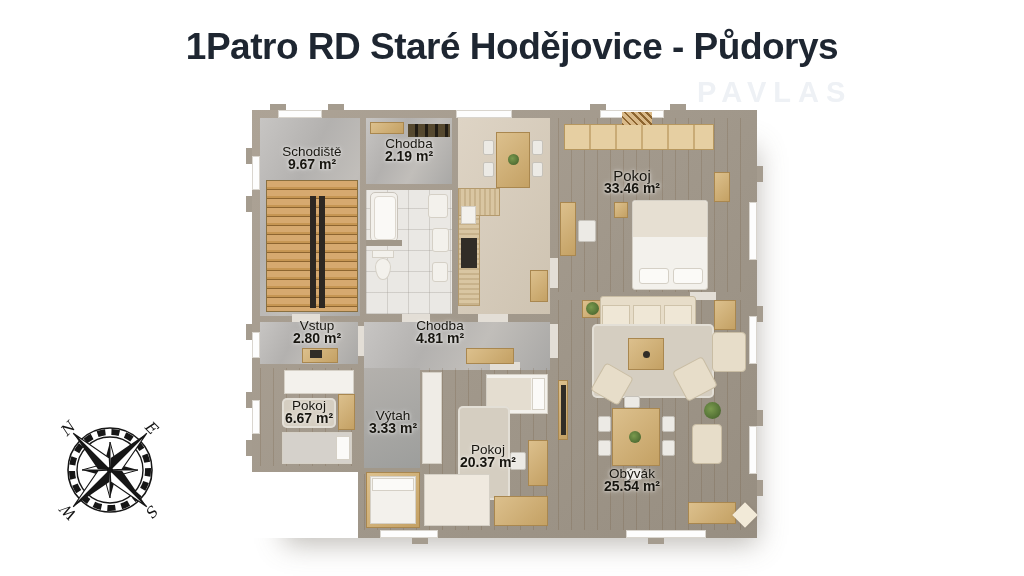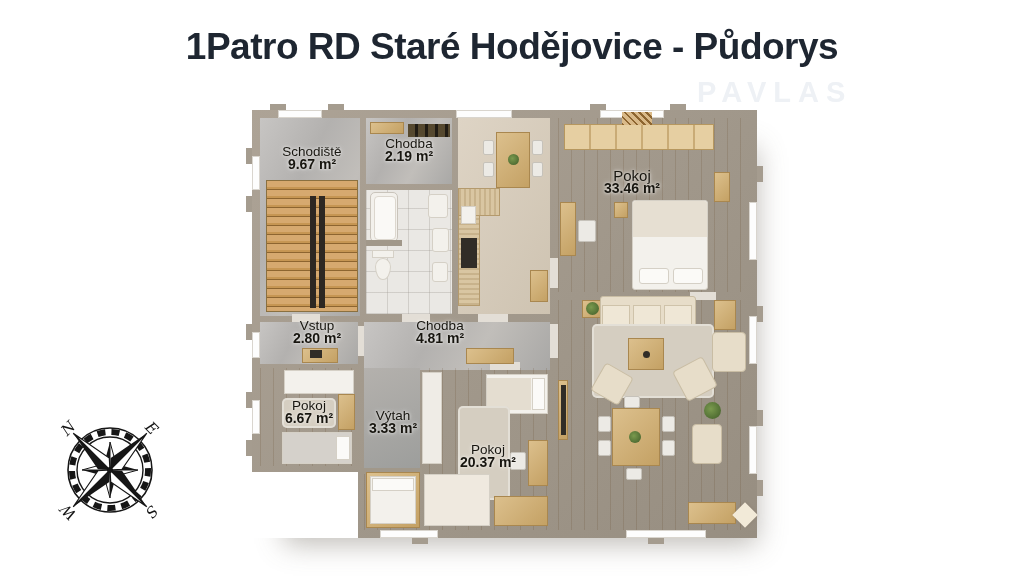--- a/index.html
+++ b/index.html
@@ -225,20 +225,24 @@
       <div class="ar">6.67 m²</div>
     </div>
     <div class="room-label" style="left:91px;top:298px;width:100px;">
       <div class="nm">Výtah</div>
       <div class="ar">3.33 m²</div>
     </div>
     <div class="room-label" style="left:186px;top:332px;width:100px;">
       <div class="nm">Pokoj</div>
       <div class="ar">20.37 m²</div>
     </div>
+    <div class="room-label" style="left:330px;top:356px;width:100px;">
+      <div class="nm">Obývák</div>
+      <div class="ar">25.54 m²</div>
+    </div>
   </div>
 
   <svg id="compass" class="abs" width="128" height="128" viewBox="-64 -64 128 128">
     <g transform="rotate(-45)">
       <circle r="42" fill="none" stroke="#161616" stroke-width="1.6"></circle>
       <circle r="38" fill="none" stroke="#161616" stroke-width="6" stroke-dasharray="8 6"></circle>
       <circle r="33" fill="none" stroke="#161616" stroke-width="1.4"></circle>
 
       <g transform="rotate(45)">
         <g>

